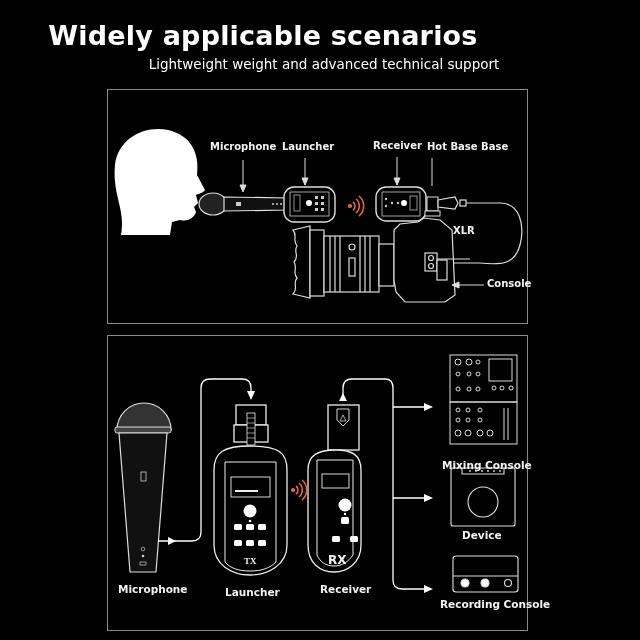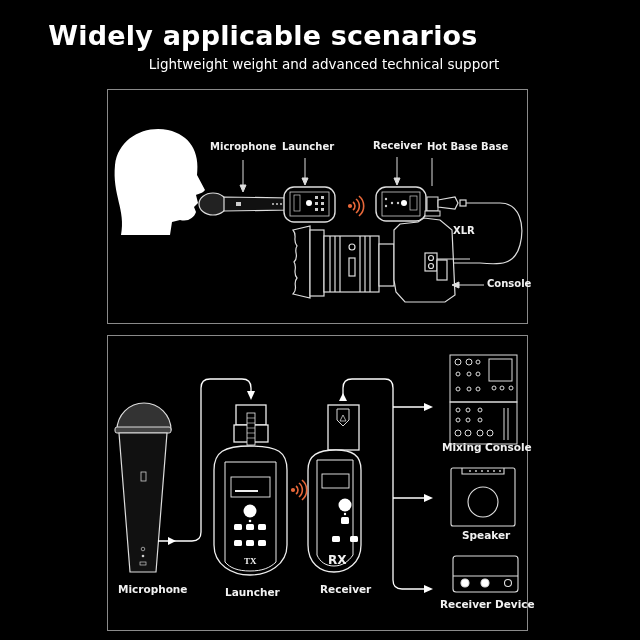--- a/index.html
+++ b/index.html
@@ -246,17 +246,17 @@
     <line x1="453" y1="576" x2="518" y2="576"></line>
     <circle cx="465" cy="583" r="4" fill="#fff"></circle>
     <circle cx="485" cy="583" r="4" fill="#fff"></circle>
     <circle cx="508" cy="583" r="3.5"></circle>
   </g>
 </svg>
 
 <div class="lbl big" style="left:118px;top:583px;">Microphone</div>
 <div class="lbl big" style="left:225px;top:586px;">Launcher</div>
 <div class="lbl big" style="left:320px;top:583px;">Receiver</div>
-<div class="lbl big" style="left:442px;top:441px;">Mixing Console</div>
-<div class="lbl big" style="left:462px;top:529px;">Speaker</div>
-<div class="lbl big" style="left:440px;top:598px;">Receiver Device</div>
+<div class="lbl big" style="left:442px;top:459px;">Mixing Console</div>
+<div class="lbl big" style="left:462px;top:529px;">Device</div>
+<div class="lbl big" style="left:440px;top:598px;">Recording Console</div>
 <div class="lbl" style="left:244px;top:556px;font-size:9px;font-family:Liberation Serif, serif;">TX</div>
 <div class="lbl" style="left:328px;top:553px;font-size:12px;">RX</div>
 
 </body></html>

